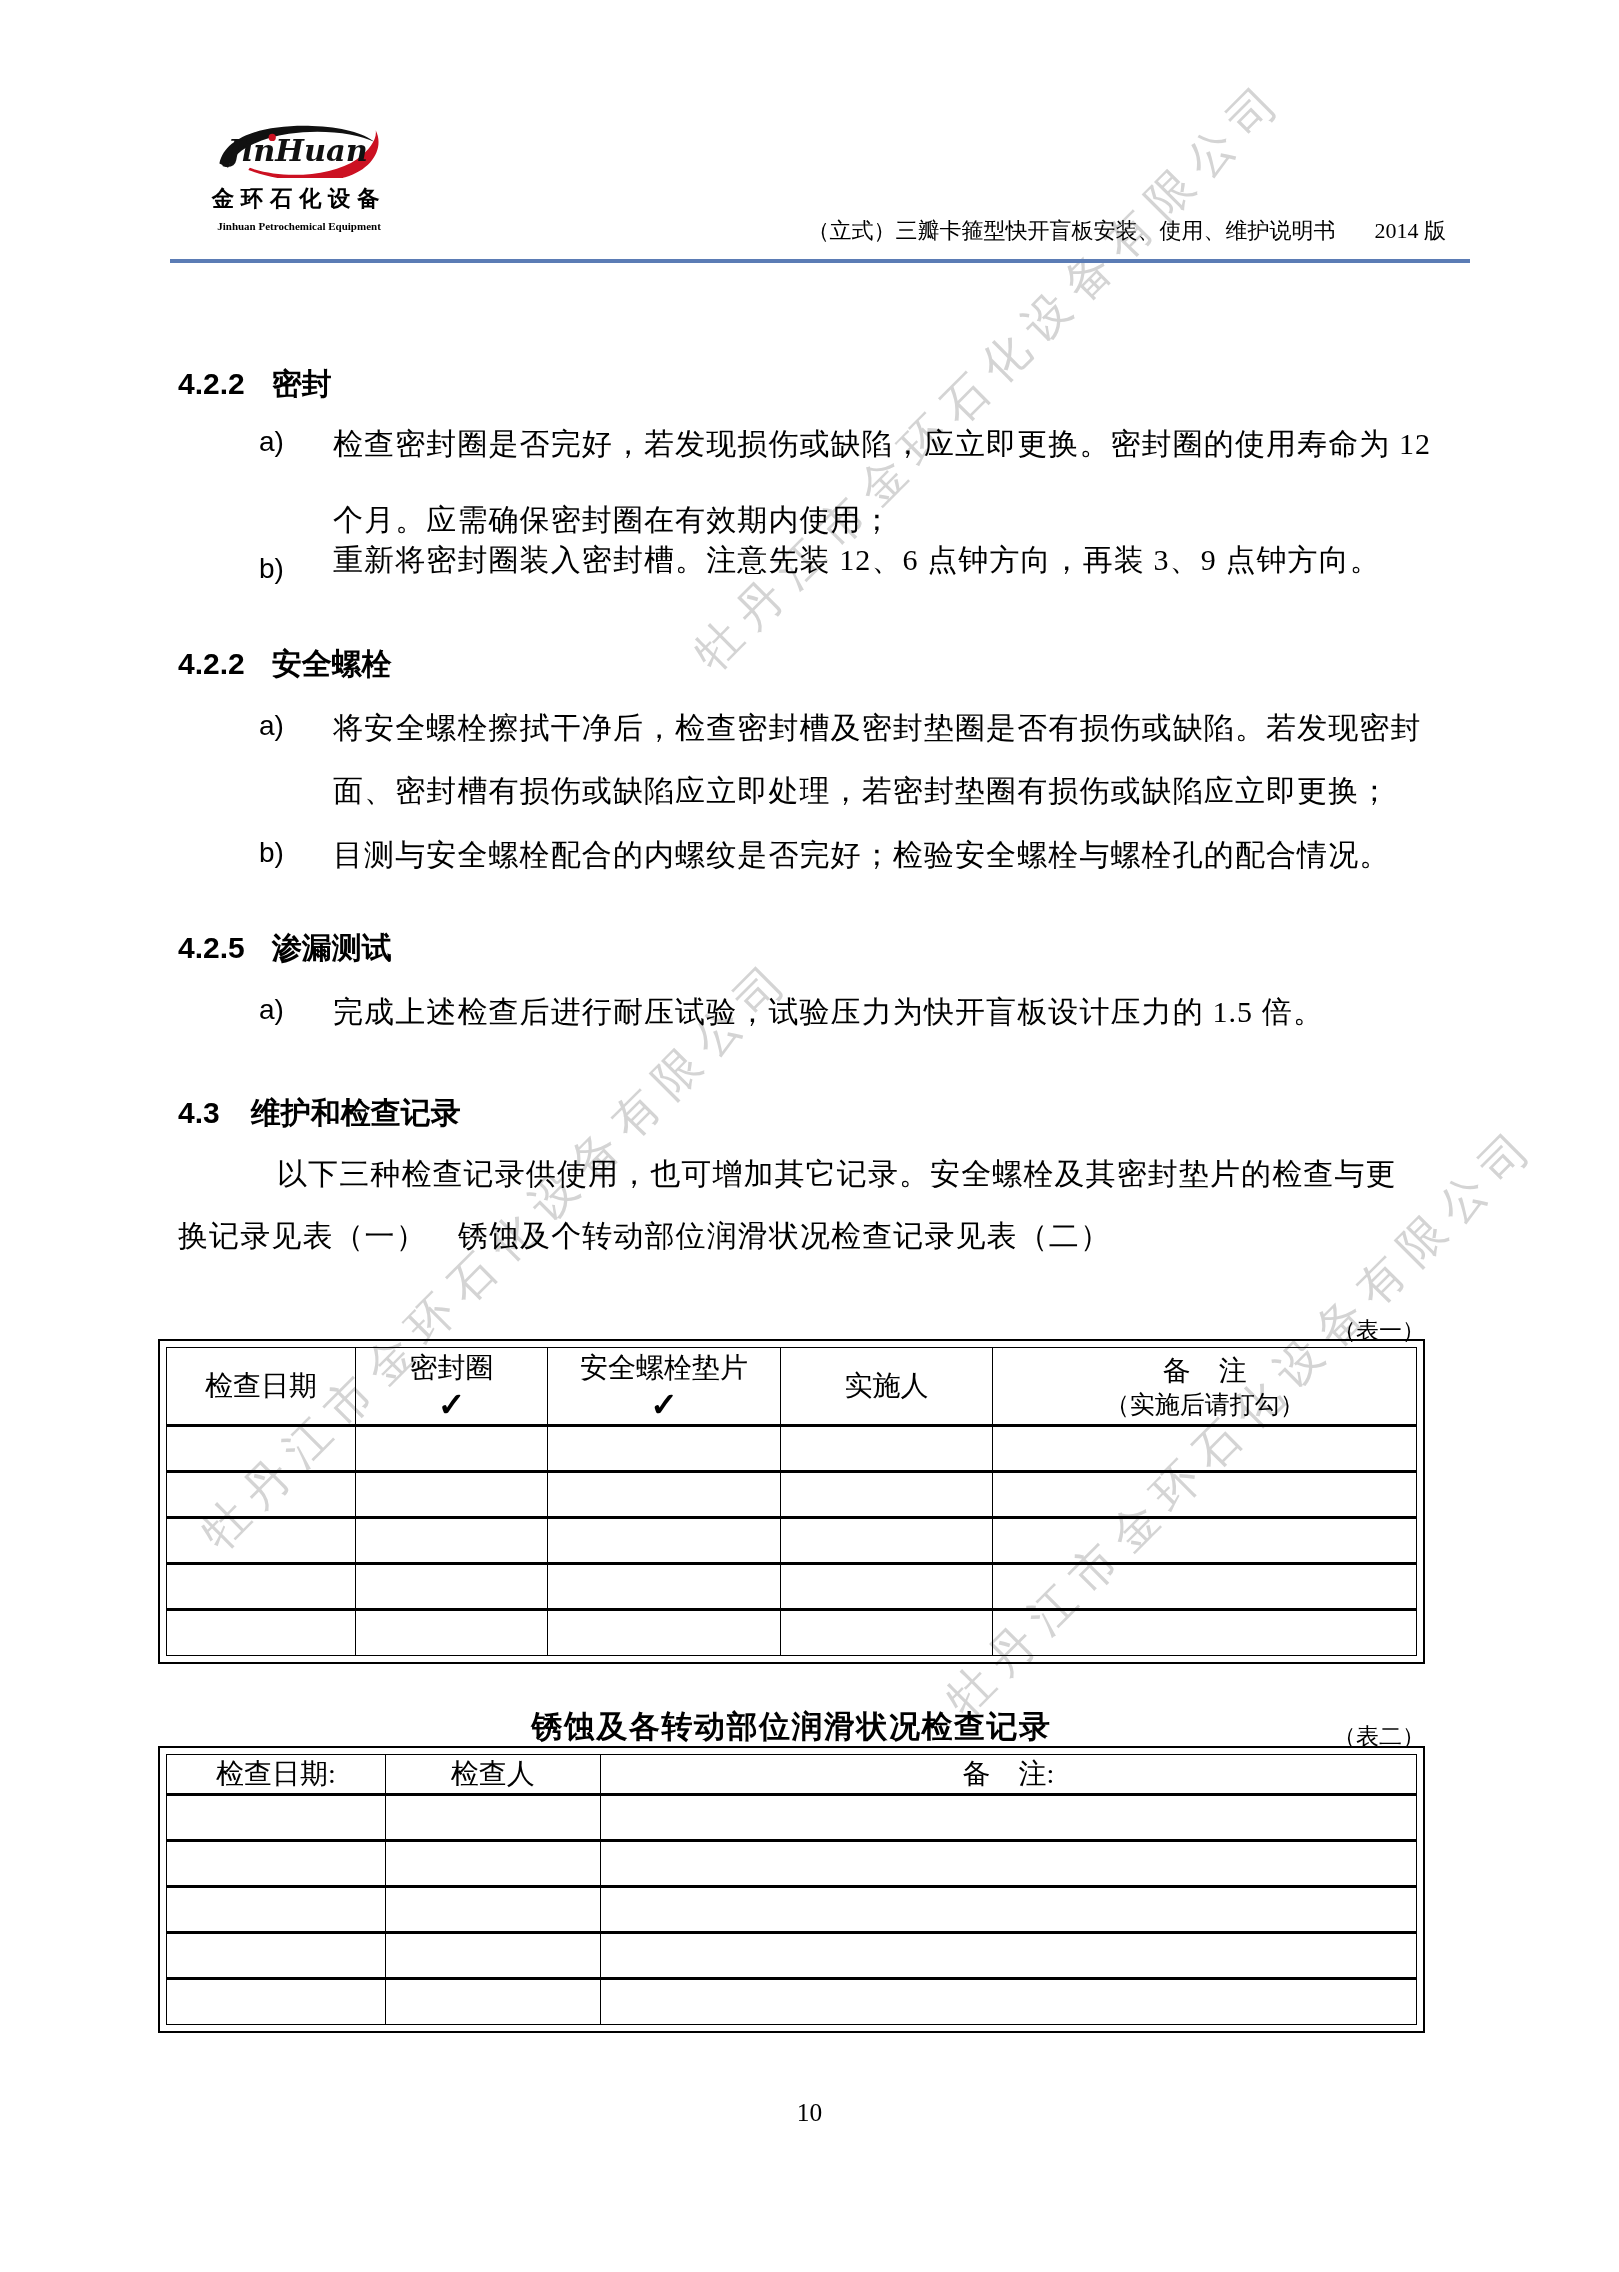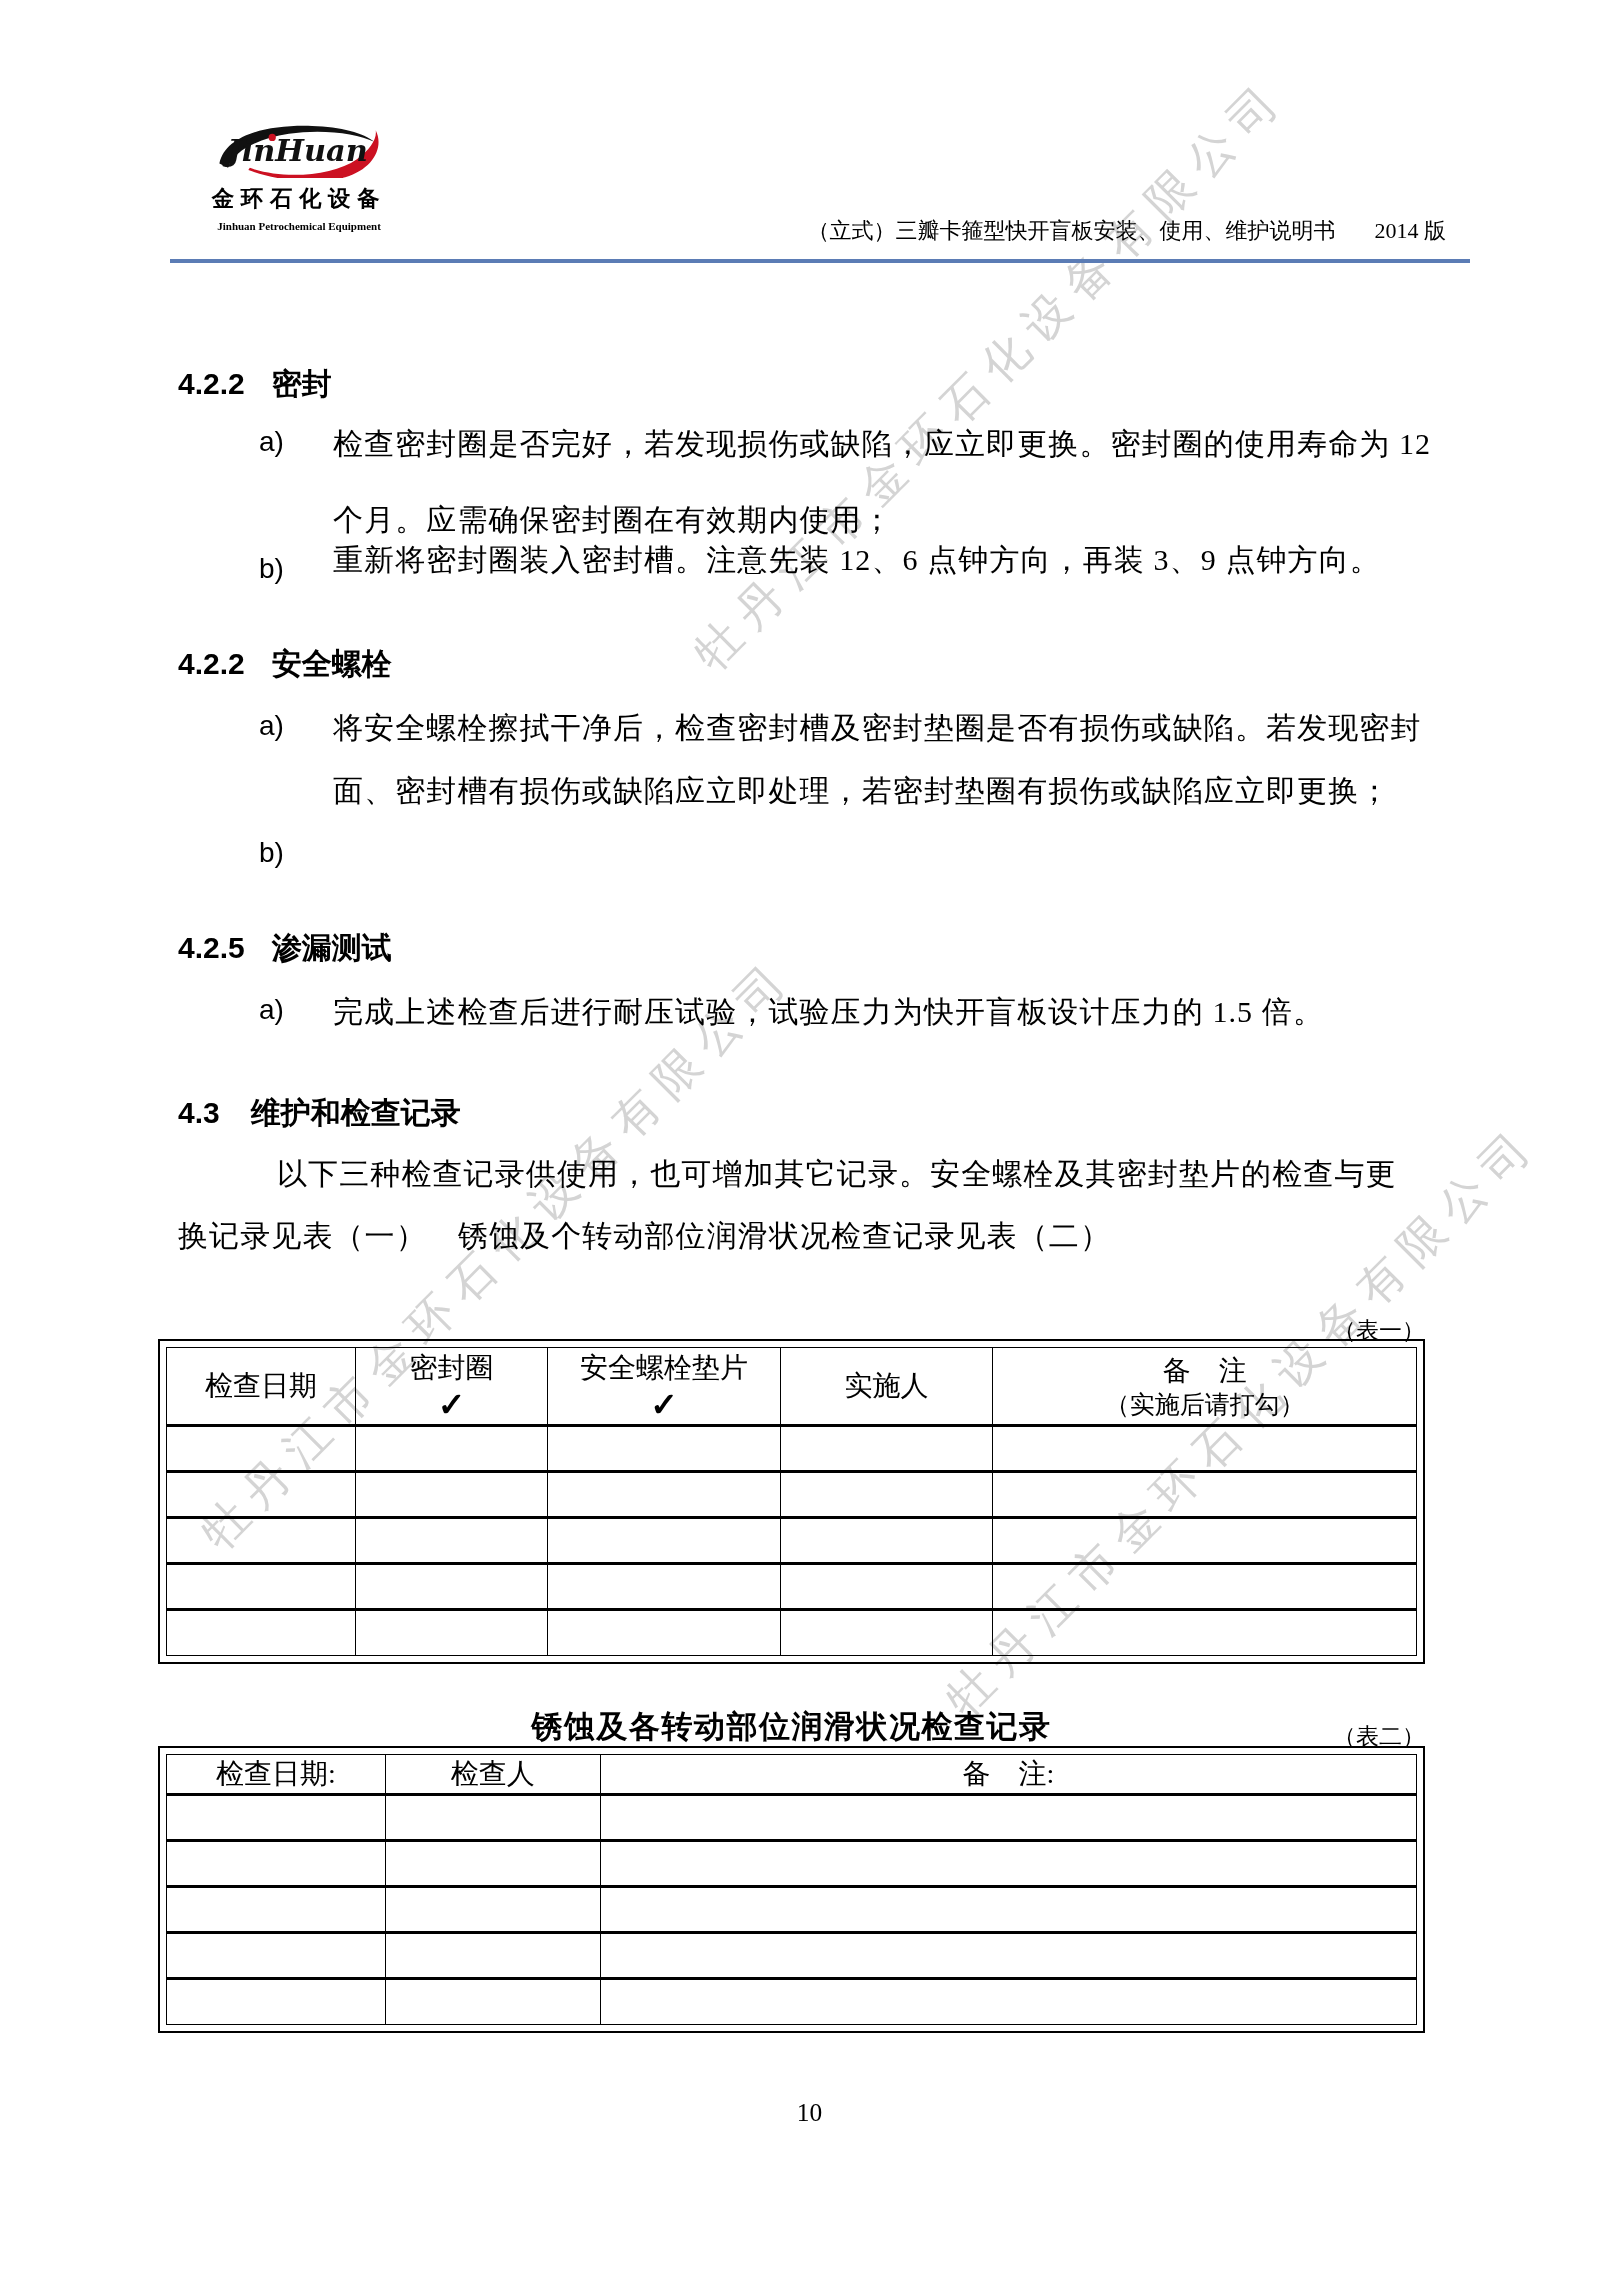--- a/index.html
+++ b/index.html
@@ -89,20 +89,21 @@
   <div class="item-label" style="left:259px;top:553px;">b)</div>
   <div class="bline" style="left:333px;top:540px;">重新将密封圈装入密封槽。注意先装 12、6 点钟方向，再装 3、9 点钟方向。</div>
 
   <div class="h-sec" style="left:178px;top:644px;">
     <span class="num">4.2.2</span><span class="ttl">安全螺栓</span>
   </div>
   <div class="item-label" style="left:259px;top:710px;">a)</div>
   <div class="bline" style="left:333px;top:708px;">将安全螺栓擦拭干净后，检查密封槽及密封垫圈是否有损伤或缺陷。若发现密封</div>
   <div class="bline" style="left:333px;top:771px;text-align:right;">面、密封槽有损伤或缺陷应立即处理，若密封垫圈有损伤或缺陷应立即更换；</div>
   <div class="item-label" style="left:259px;top:837px;">b)</div>
+  <div class="bline" style="left:333px;top:835px;">目测与安全螺栓配合的内螺纹是否完好；检验安全螺栓与螺栓孔的配合情况。</div>
 
   <div class="h-sec" style="left:178px;top:928px;">
     <span class="num">4.2.5</span><span class="ttl">渗漏测试</span>
   </div>
   <div class="item-label" style="left:259px;top:994px;">a)</div>
   <div class="bline" style="left:333px;top:992px;">完成上述检查后进行耐压试验，试验压力为快开盲板设计压力的 1.5 倍。</div>
 
   <div class="h-sec" style="left:178px;top:1093px;">
     <span class="num">4.3</span><span class="ttl" style="margin-left:31px;">维护和检查记录</span>
   </div>

